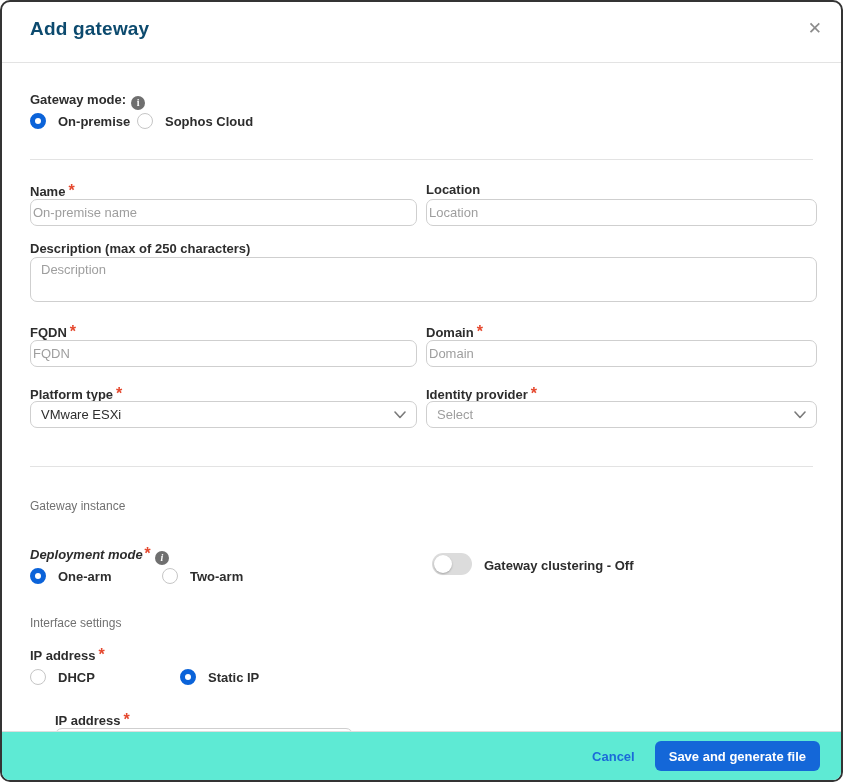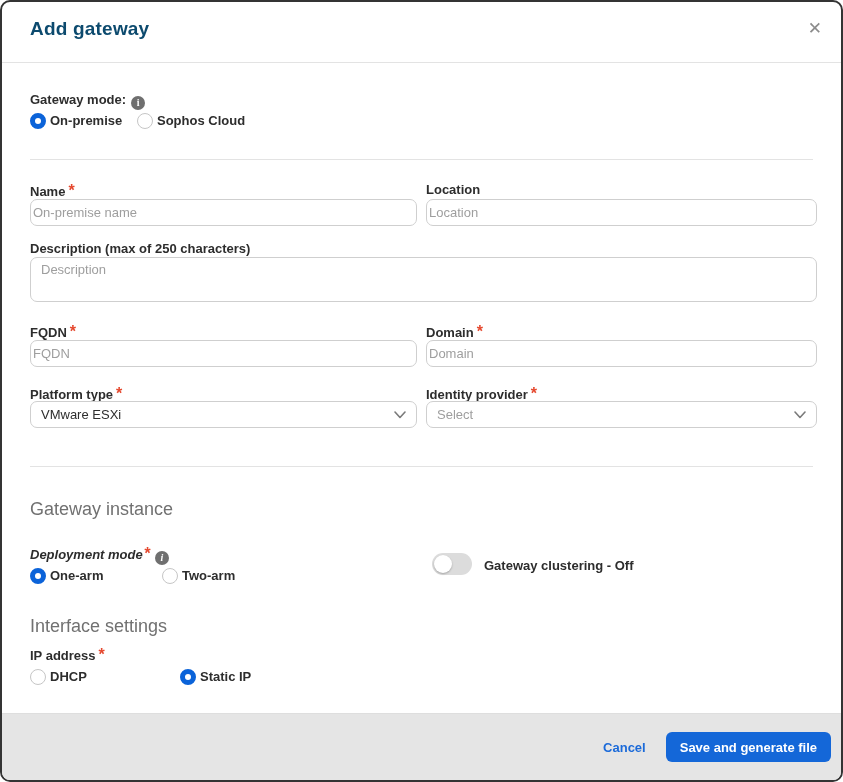--- a/index.html
+++ b/index.html
@@ -9,21 +9,21 @@
     border:2px solid #343434; border-radius:10px; overflow:hidden;
   }
   .abs { position:absolute; }
   .title { font-size:19px; font-weight:700; color:#0c4a6e; letter-spacing:.2px; }
   .close-btn { font-size:17px; color:#8c8c8c; cursor:pointer; line-height:1; }
   .hline { position:absolute; left:0; right:0; height:1px; background:#e3e3e3; }
   .divider { position:absolute; left:28px; right:28px; height:1px; background:#e3e3e3; }
   .label { font-size:13px; font-weight:600; color:#2d2d2d; }
   .req { color:#e5482e; font-weight:700; margin-left:3px; }
   .req.tight { margin-left:1px; }
-  .section-label { font-size:18px; font-weight:400; color:#717171; }
+  .section-label { font-size:12px; font-weight:400; color:#717171; }
   .info-icon {
     display:inline-block; width:14px; height:14px; border-radius:50%;
     background:#6f6f6f; color:#fff; font-size:10px; font-weight:700;
     text-align:center; line-height:14px; vertical-align:-2px; margin-left:5px;
     font-family:"Liberation Serif", serif;
   }
   .text-input {
     position:absolute; height:27px; border:1px solid #cfcfcf; border-radius:7px;
     font-size:13px; padding:0 2px; color:#2d2d2d; background:#fff; outline:none;
     font-family:"Liberation Sans", sans-serif;
@@ -35,36 +35,36 @@
     font-family:"Liberation Sans", sans-serif;
   }
   .select {
     position:absolute; height:27px; border:1px solid #cfcfcf; border-radius:7px;
     background:#fff; display:flex; align-items:center; padding:0 10px;
     font-size:13px; cursor:pointer;
   }
   .select .sel-value { flex:1; color:#2d2d2d; }
   .select .sel-placeholder { flex:1; color:#9e9e9e; }
   .chevron { width:12px; height:8px; flex:0 0 auto; }
-  .radio-opt { display:flex; gap:4px; cursor:pointer; position:absolute; }
+  .radio-opt { display:flex; align-items:center; gap:12px; cursor:pointer; position:absolute; }
   .radio { width:16px; height:16px; border-radius:50%; background:#fff; flex:0 0 auto; }
   .radio.on  { border:5px solid #0b63d9; }
   .radio.off { border:1.5px solid #c6c6c6; }
   .radio-label { font-size:13px; font-weight:600; color:#2d2d2d; }
   .toggle {
     position:absolute; width:40px; height:22px; border-radius:11px; background:#dcdcdc; cursor:pointer;
   }
   .toggle .knob {
     position:absolute; left:2px; top:2px; width:18px; height:18px; border-radius:50%;
     background:#fff; box-shadow:0 1px 2px rgba(0,0,0,.25);
   }
   .footer {
-    position:absolute; left:0; right:0; bottom:0; height:67px; background:#e5e5e5;
+    position:absolute; left:0; right:0; bottom:0; height:49px; background:#5eead4;
     border-top:1px solid #dedede; display:flex; align-items:center;
-    justify-content:flex-end; gap:20px; padding-right:10px; z-index:5;
+    justify-content:flex-end; gap:20px; padding-right:21px; z-index:5;
   }
   .cancel-link { font-size:13px; font-weight:600; color:#1b6ad9; cursor:pointer; }
   .save-btn {
     background:#1467d8; color:#fff; font-size:13px; font-weight:700;
     border:none; border-radius:6px; height:30px; padding:0 14px; cursor:pointer;
     font-family:"Liberation Sans", sans-serif;
   }
 </style>
 </head>
 <body>

